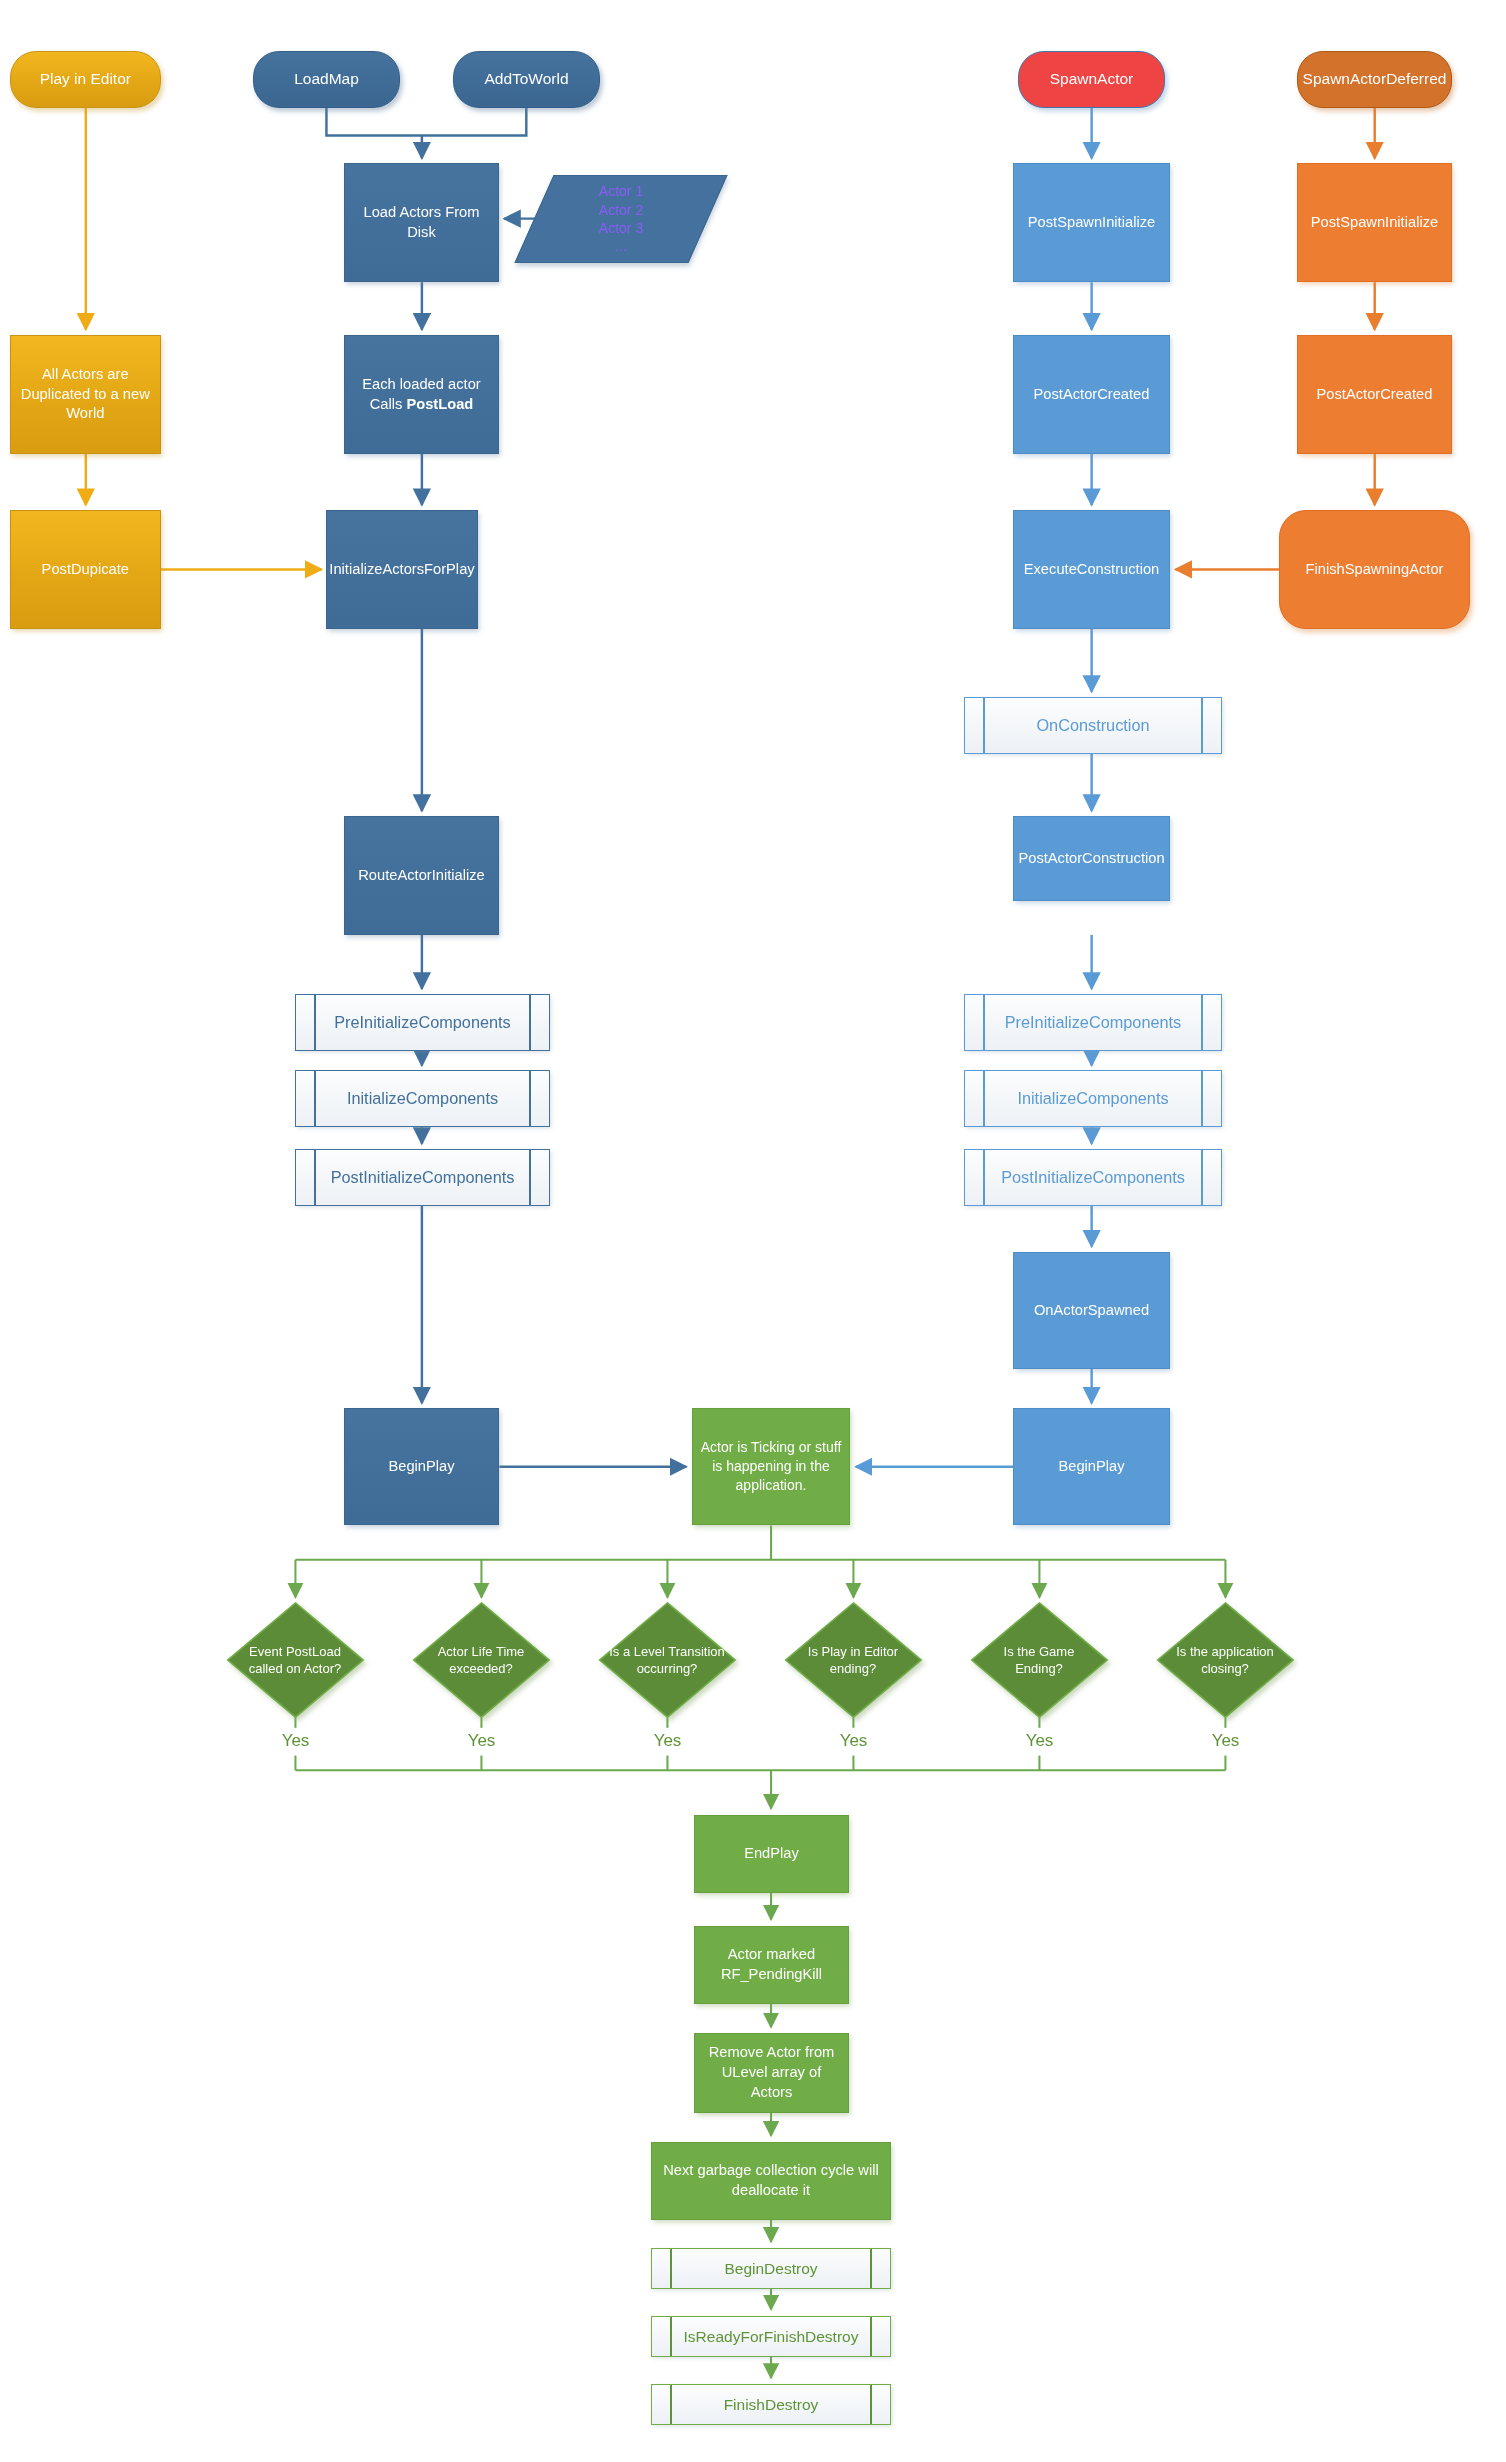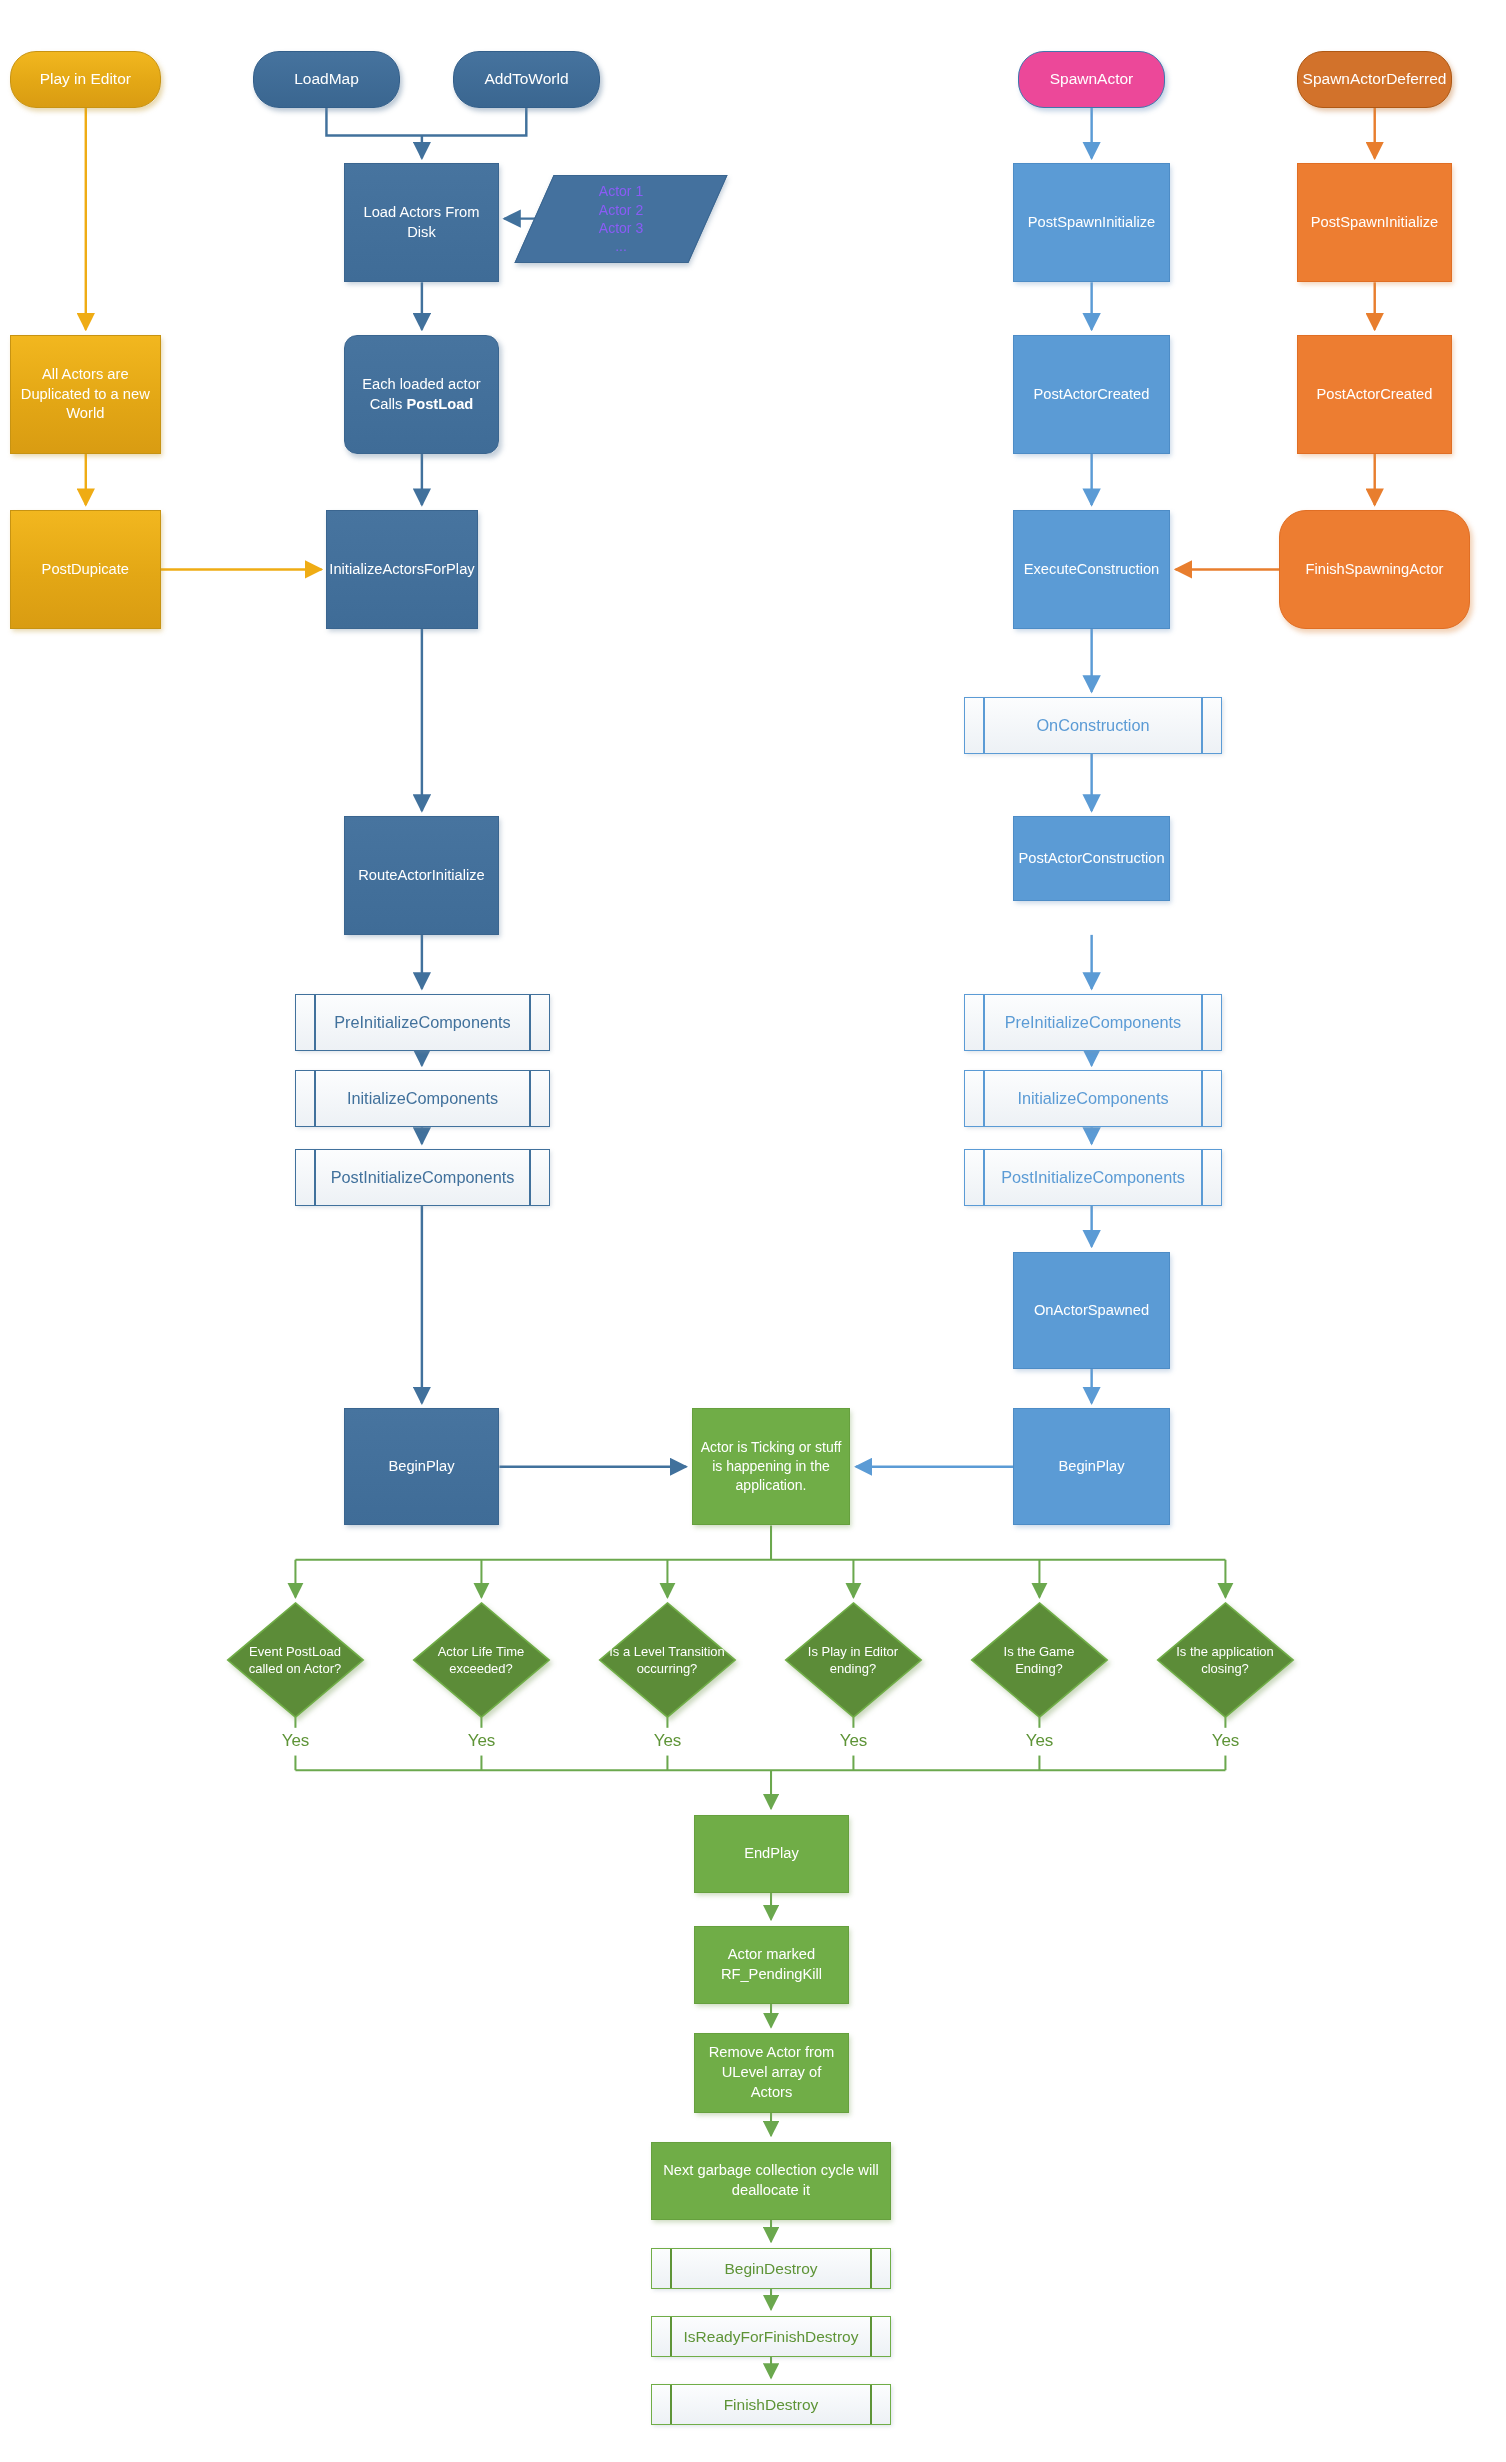--- a/index.html
+++ b/index.html
@@ -12,21 +12,21 @@
         text-align:center;color:#fff;font-size:14.7px;line-height:1.35;padding:3.3px 6.5px;}
   .capsule{border-radius:26px;font-size:15.5px;}
 
   .gold{background:linear-gradient(180deg,#F2B71F 0%,#E3A715 55%,#D99C12 100%);
         border:1.6px solid #C79312;box-shadow:2.4px 3.3px 4.9px rgba(195,155,50,.40);}
   .dark{background:linear-gradient(180deg,#47749F,#3F6C97);border:0.8px solid #3A658F;
         box-shadow:2.4px 3.3px 4.9px rgba(100,128,158,.38);}
   .dark-cap{background:linear-gradient(180deg,#46739E,#3A6690);border:1.6px solid #335F8A;
         box-shadow:2.4px 3.3px 4.9px rgba(100,128,158,.45);}
   .light{background:#5B9BD5;border:0.8px solid #4D8CC6;box-shadow:2.4px 3.3px 4.9px rgba(123,158,198,.40);}
-  .light-cap{background:#ec4899;border:1.6px solid #3F76AD;box-shadow:2.4px 3.3px 4.9px rgba(123,158,198,.45);}
+  .light-cap{background:#ef4444;border:1.6px solid #3F76AD;box-shadow:2.4px 3.3px 4.9px rgba(123,158,198,.45);}
   .oran{background:#ED7D31;border:0.8px solid #E06E24;box-shadow:2.4px 3.3px 4.9px rgba(222,145,80,.40);}
   .oran-cap{background:#D2722B;border:1.6px solid #AE5814;box-shadow:2.4px 3.3px 4.9px rgba(200,130,70,.45);}
   .green{background:#70AD47;border:0.8px solid #66A03E;box-shadow:2.4px 3.3px 4.9px rgba(135,170,105,.42);}
 
   .sub{position:absolute;box-sizing:border-box;display:flex;align-items:center;justify-content:center;
        text-align:center;font-size:16.3px;background:linear-gradient(180deg,#FCFDFE 0%,#EDF1F5 100%);
        box-shadow:1.6px 2.4px 4.1px rgba(130,150,170,.30);padding:1.6px 24.5px;}
   .sub::before,.sub::after{content:"";position:absolute;top:0;bottom:0;width:1.6px;background:currentColor;}
   .sub::before{left:18px;} .sub::after{right:18px;}
   .sub.b-dark{border:1.6px solid #41719C;color:#41719C;}
@@ -167,21 +167,21 @@
   <div class="node dark" style="left:344px;top:163px;width:155px;height:119px;">Load Actors From Disk</div>
 
   <div class="para">
     <div class="shape"></div>
     <div class="txt preline">Actor 1
 Actor 2
 Actor 3
 ...</div>
   </div>
 
-  <div class="node dark" style="left:344px;top:335px;width:155px;height:119px;flex-direction:column;border-radius:13px;">
+  <div class="node dark" style="left:344px;top:335px;width:155px;height:119px;flex-direction:column;">
     <span>Each loaded actor</span>
     <span>
       <span>Calls</span>&nbsp;<span class="bold">PostLoad</span>
     </span>
   </div>
 
   <div class="node dark" style="left:326px;top:510px;width:152px;height:119px;">InitializeActorsForPlay</div>
   <div class="node dark" style="left:344px;top:816px;width:155px;height:119px;">RouteActorInitialize</div>
 
   <div class="sub b-dark" style="left:295px;top:994px;width:255px;height:57px;">PreInitializeComponents</div>

